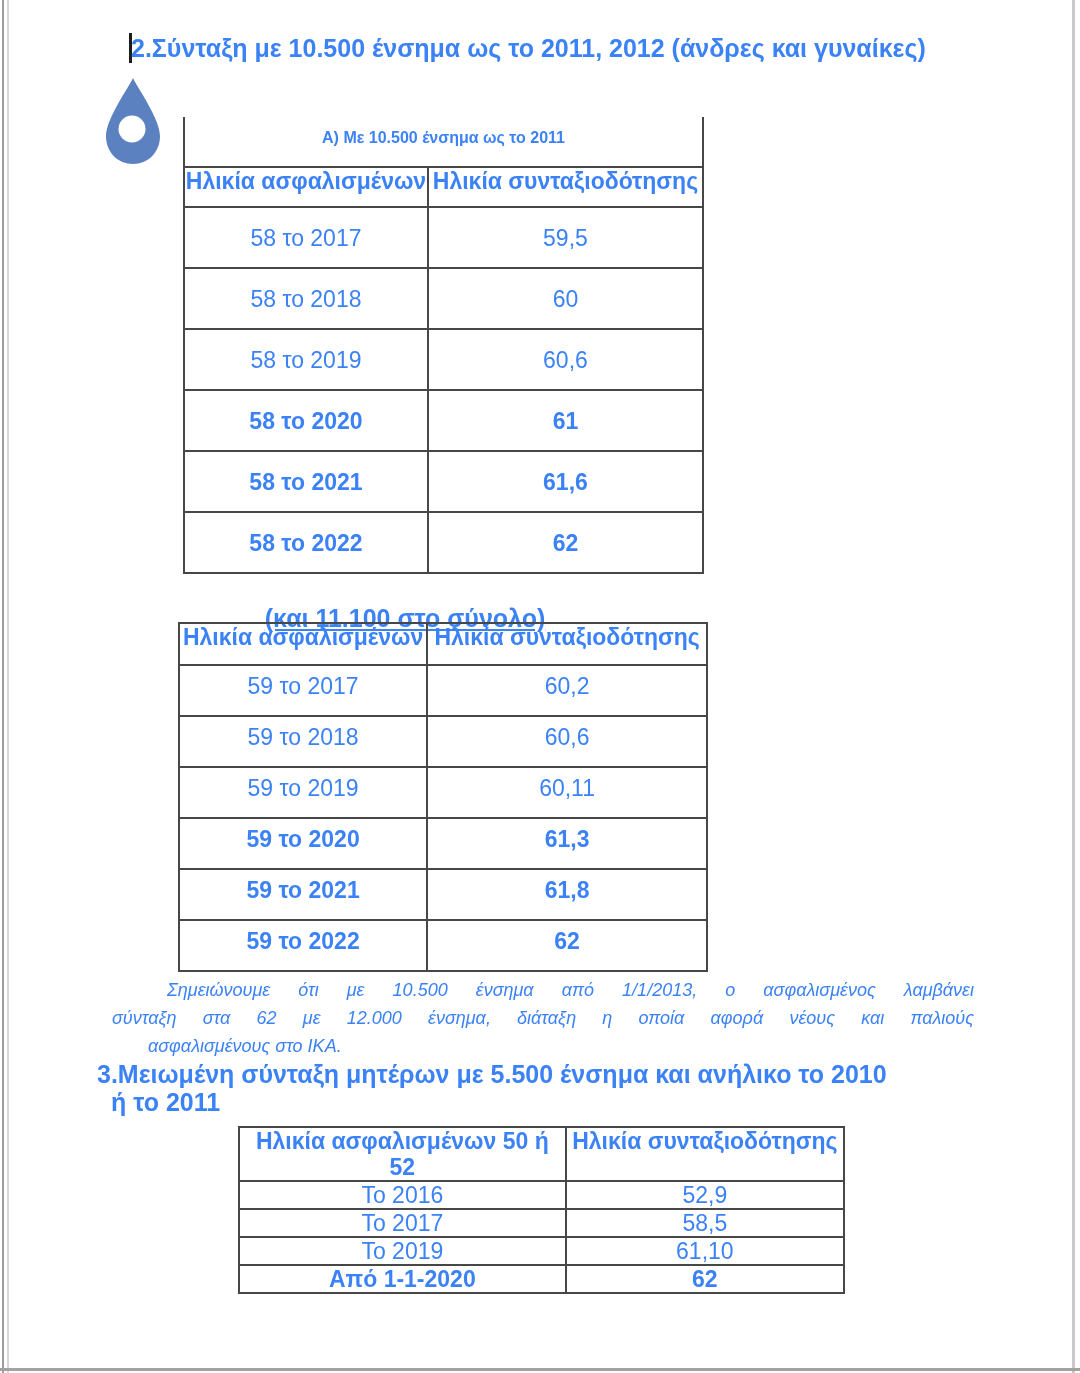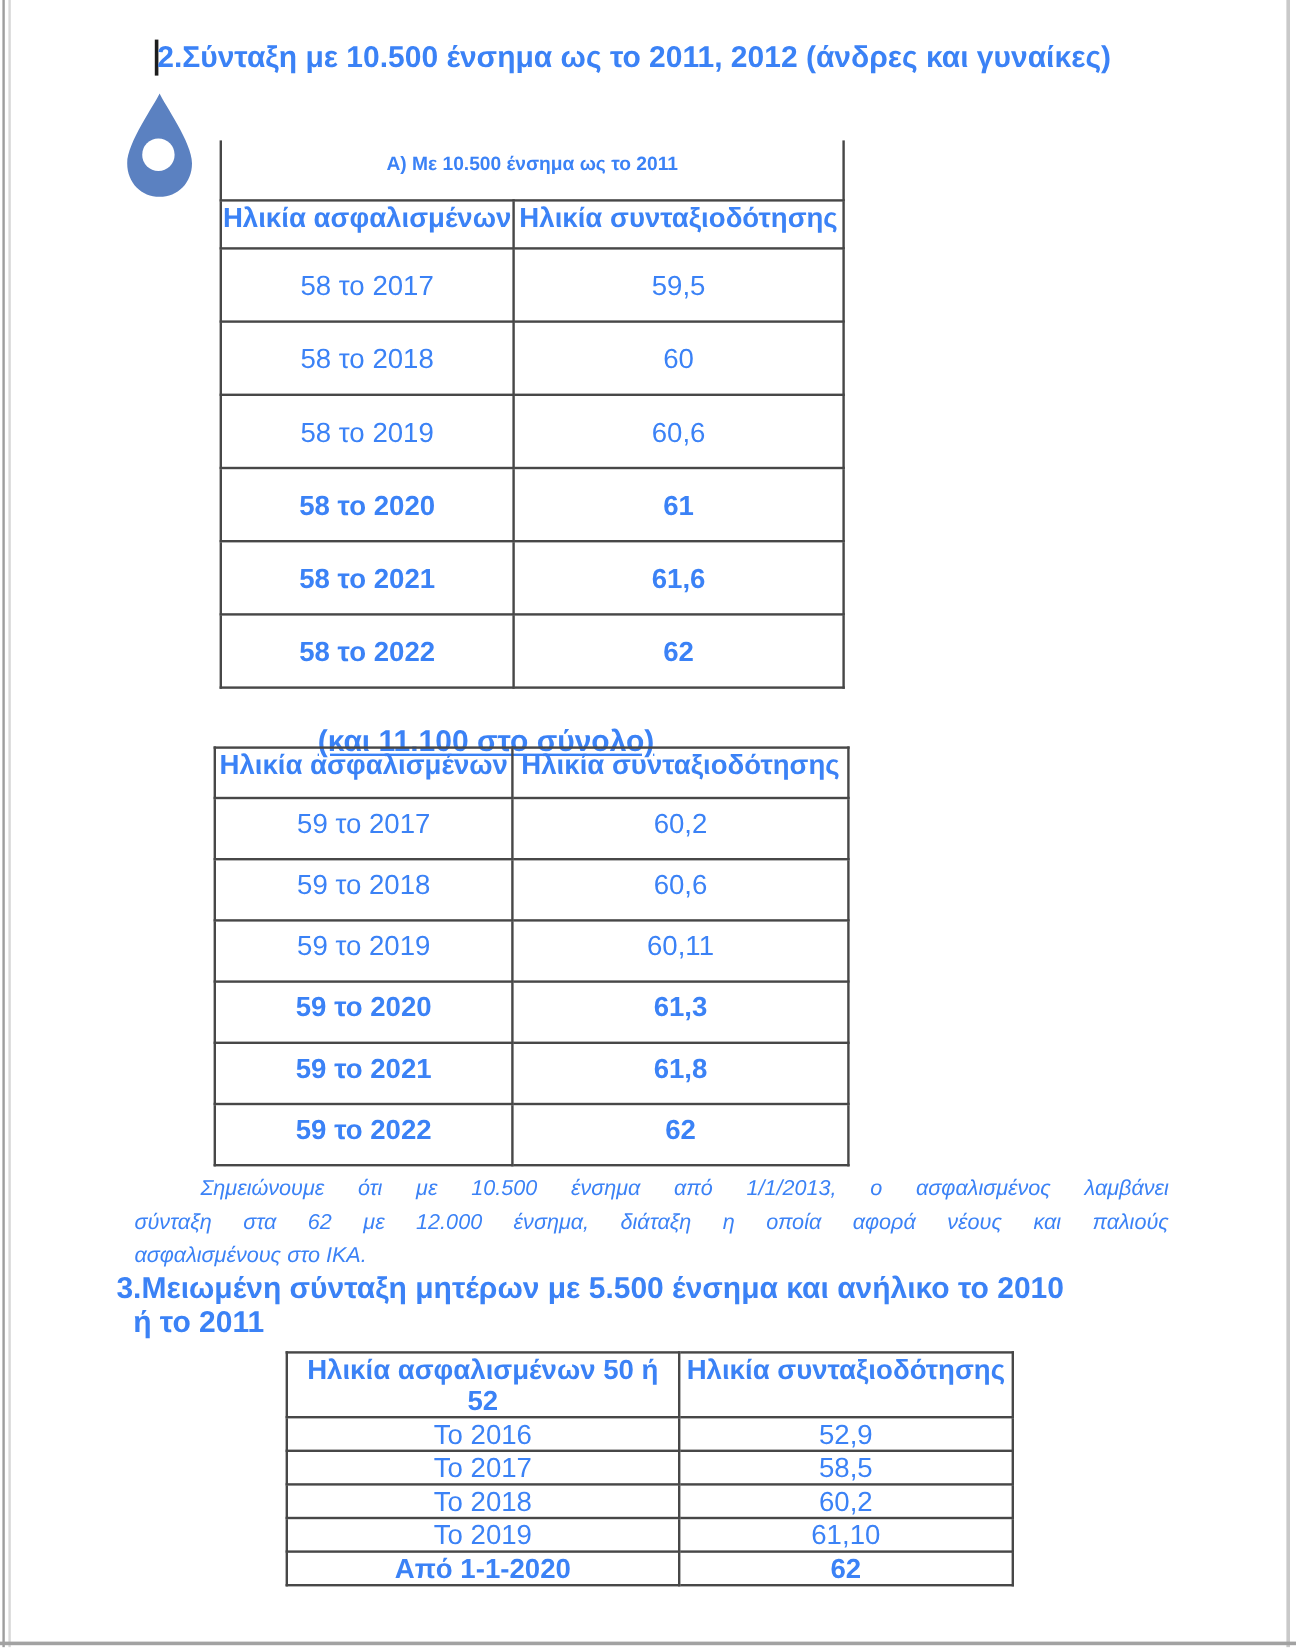--- a/index.html
+++ b/index.html
@@ -64,21 +64,21 @@
   .table-b th{height:40px;padding-top:7px;}
   .table-b td.data{height:42px;padding-top:7px;}
 
   
   .note{
     position:absolute;left:112px;top:976px;width:862px;
     font-size:18px;line-height:28px;font-style:italic;
   }
   .note-line{text-align:justify;text-align-last:justify;}
   .note-line.first{text-indent:55px;}
-  .note-line.last{text-align:center;text-align-last:left;}
+  .note-line.last{text-align:center;text-align-last:left;margin-left:36px;}
 
   .heading-3{
     position:absolute;left:97px;top:1060px;width:880px;
     font-size:25px;font-weight:bold;line-height:28px;
   }
   .heading-3 .l2{padding-left:14px;}
 
   
   .table-c{left:238px;top:1126px;width:607px;}
   .table-c td,.table-c th{border-color:#303030;}
@@ -207,24 +207,20 @@
     </tr>
     <tr>
       <td class="data">Το 2016</td>
       <td class="data">52,9</td>
     </tr>
     <tr>
       <td class="data">Το 2017</td>
       <td class="data">58,5</td>
     </tr>
     <tr>
-      <td class="data">Το 2018</td>
-      <td class="data">60,2</td>
-    </tr>
-    <tr>
       <td class="data">Το 2019</td>
       <td class="data">61,10</td>
     </tr>
     <tr class="bold-row">
       <td class="data">Από 1-1-2020</td>
       <td class="data">62</td>
     </tr>
   </tbody>
     </table>
 

